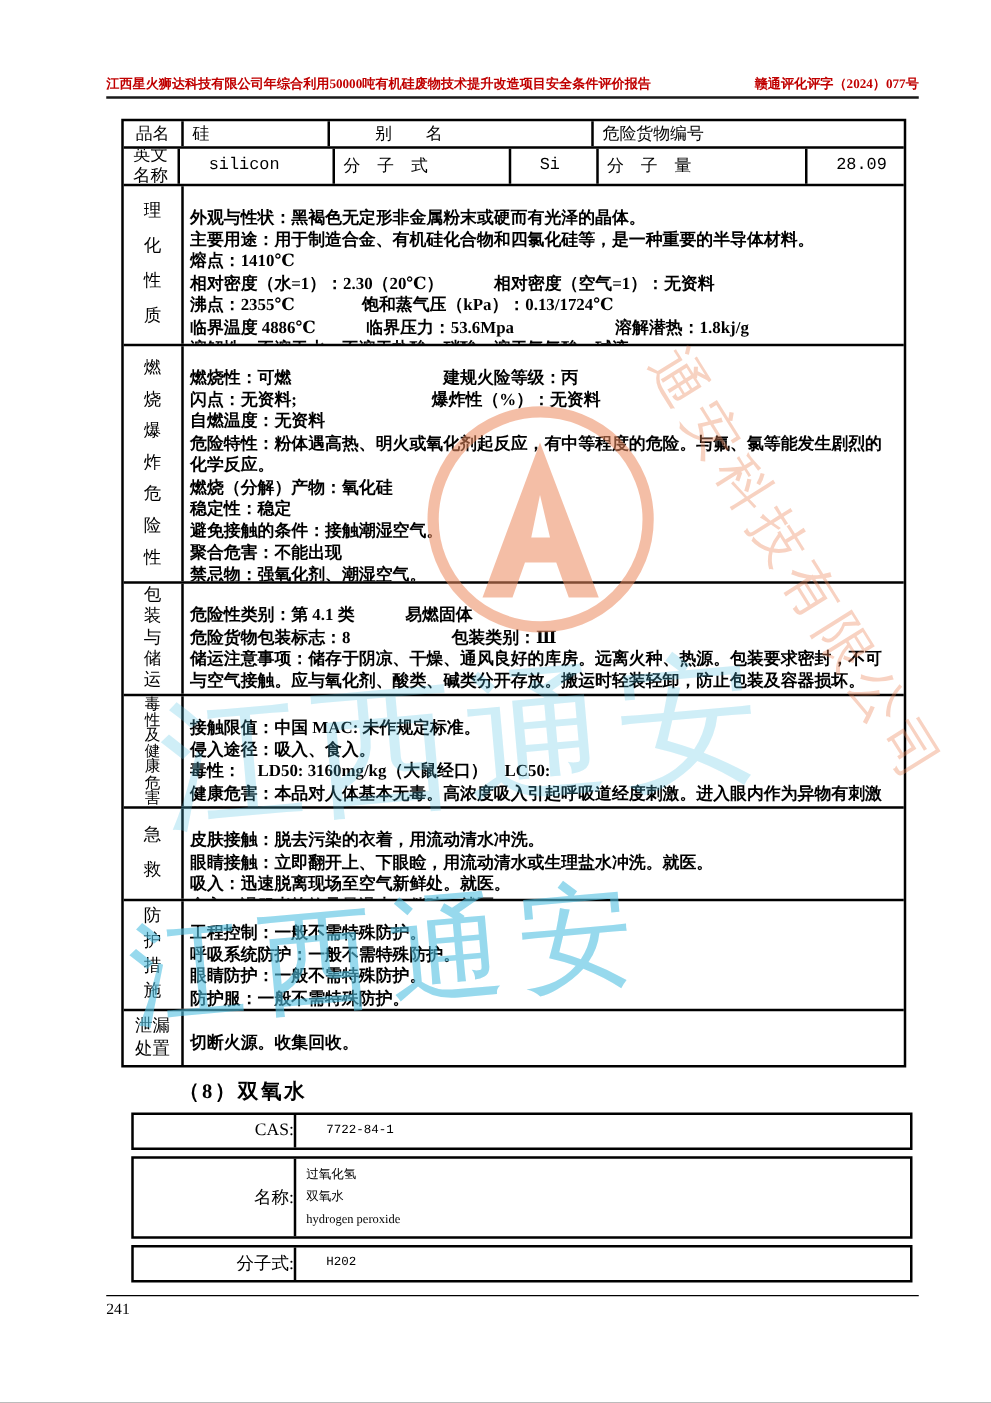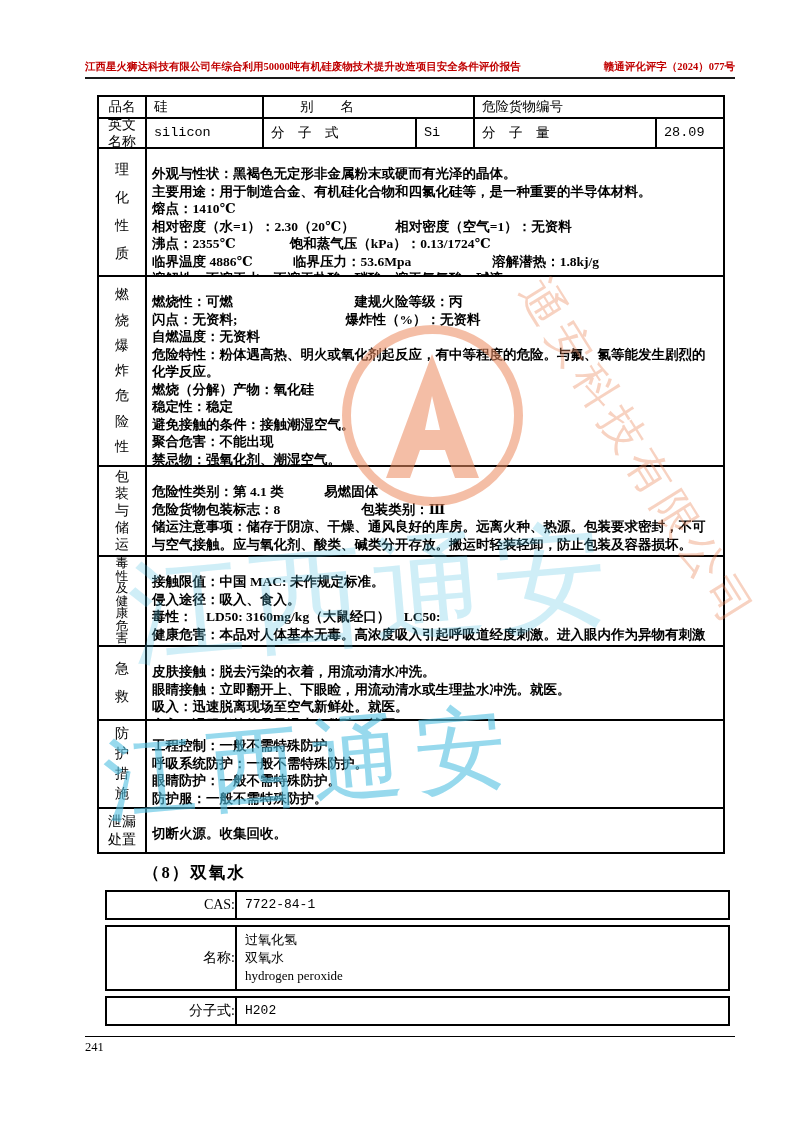--- a/index.html
+++ b/index.html
@@ -28,28 +28,28 @@
   .c48{width:48px}.c117{width:117px}.c153{width:153px}.c58{width:58px}
   .c182{width:182px}.c66{width:66px}.c211{width:211px}.c248{width:248px}.c576{width:576px}
   .cell-center { display:flex; align-items:center; justify-content:center; text-align:left; }
   .cell-left   { display:flex; align-items:center; padding-left:7px; }
   .pad36 { padding-left:36px; }
   .hlabel { display:flex; align-items:center; justify-content:center; text-align:center; padding:0 5px; font-size:14px; }
   .vlabel { display:flex; flex-direction:column; justify-content:space-evenly; align-items:center; height:100%; font-size:14px; }
   .vlabel span { line-height:1; }
   .vlabel.tight { font-size:12.5px; }
   .content { white-space:pre-line; padding:16px 6px 0 5px;font-weight:bold; }
-  .mono { font-family:"Liberation Mono","DejaVu Sans Mono",monospace; }
+  .mono { font-family:"Liberation Mono","DejaVu Sans Mono",monospace;margin-left:16px; }
 
   
   .sec8-h { position:absolute; left:143px; top:862px; font-size:16.5px; font-weight:bold; letter-spacing:2px; }
   .t2 { position:absolute; left:105px; top:890px; width:625px; }
   .t2row { display:flex; border:2.5px solid #000; margin-bottom:5px; background:transparent; }
   .t2row .lab { width:130px; border-right:2px solid #000; display:flex; align-items:center; justify-content:flex-end; font-size:14px; }
-  .t2row .val { flex:1; display:flex; align-items:center; padding:4px 8px; font-size:13px; line-height:18px; white-space:pre-line; }
+  .t2row .val { flex:1; display:flex; align-items:center; padding:4px 8px; font-size:10px; line-height:18px; white-space:pre-line; }
   .h30{height:30px}.h66{height:66px}
 
   
   .foot-rule { position:absolute; top:1036px; left:85px; width:650px; border-top:1.5px solid #000; }
   .foot-num  { position:absolute; top:1040px; left:85px; width:650px; text-align:left; font-size:12.5px; }
 
   
   .wm { position:absolute; inset:0; pointer-events:none; }
   .wm-logo { position:absolute; left:335px; top:318px; opacity:.55; }
   .wm-orange-text {

